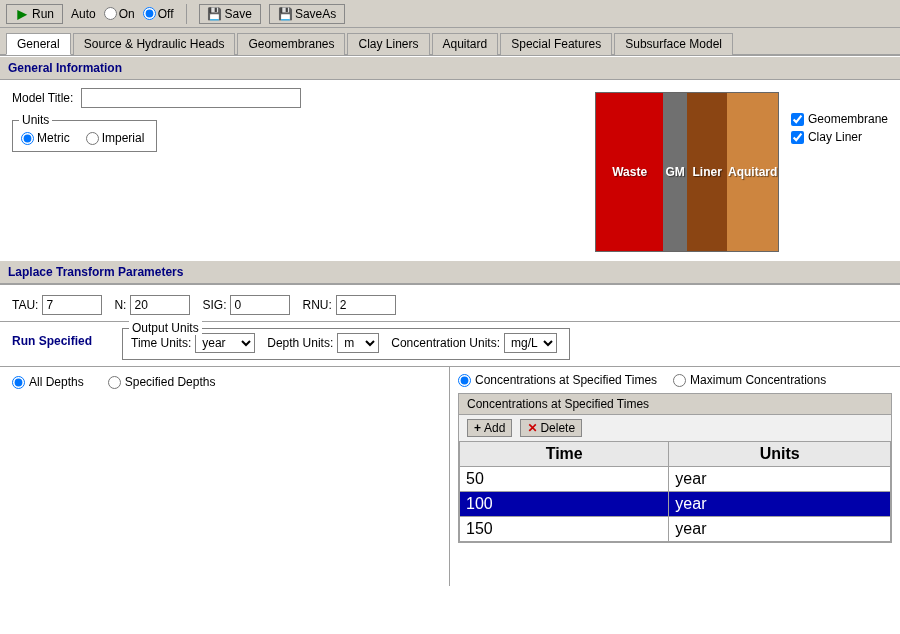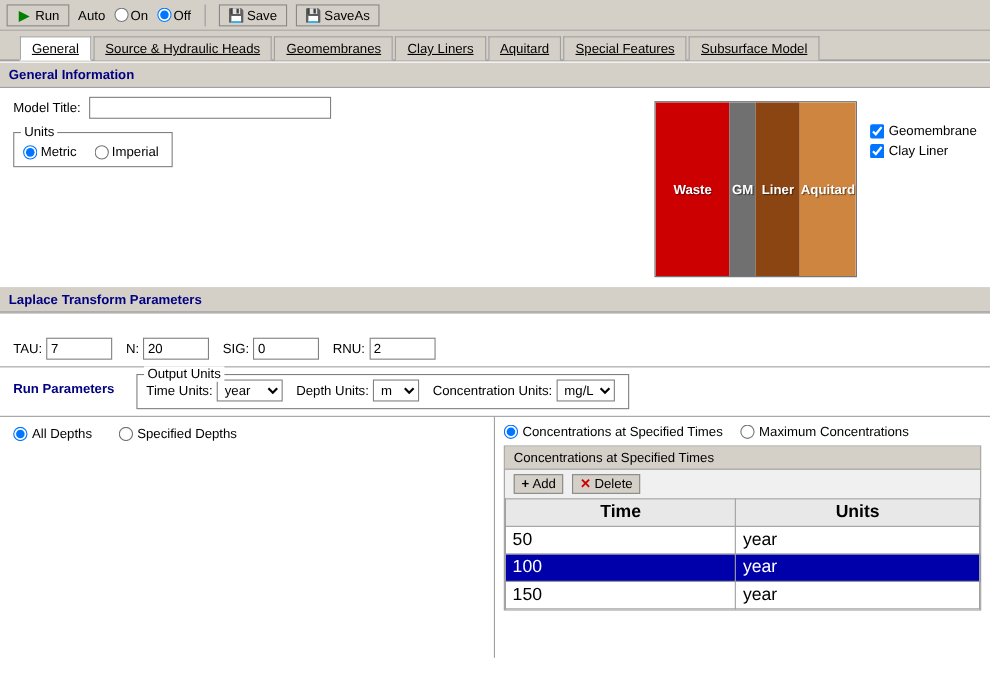--- a/index.html
+++ b/index.html
@@ -38,24 +38,23 @@
       display: inline-block;
     }
     .run-icon { color: #008000; font-weight: bold; }
     .save-icon { color: #0000cc; }
     .separator { width: 1px; height: 20px; background: #999; margin: 0 4px; }
 
     
     .tabs {
       display: flex;
       background: #d4d0c8;
-      padding: 4px 18px 0;
+      padding: 4px 6px 0;
       border-bottom: 2px solid #a0a0a0;
       gap: 0;
-      text-decoration: underline;
     }
     .tab {
       padding: 3px 10px;
       border: 1px solid #a0a0a0;
       border-bottom: none;
       background: #d4d0c8;
       cursor: pointer;
       font-size: 12px;
       margin-right: 2px;
       position: relative;
@@ -178,21 +177,21 @@
 
     
     .laplace-section {
       padding: 6px 12px;
       border-top: 1px solid #a0a0a0;
     }
     .laplace-row {
       display: flex;
       align-items: center;
       gap: 12px;
-      margin-top: 16px;
+      margin-top: 4px;
     }
     .laplace-field {
       display: flex;
       align-items: center;
       gap: 4px;
     }
     .laplace-input {
       width: 60px;
       height: 20px;
       border: 1px solid #808080;
@@ -438,21 +437,21 @@
       </div>
       <div class="laplace-field">
         <span class="form-label">RNU:</span>
         <input type="text" class="laplace-input" value="2" style="">
       </div>
     </div>
   </div>
 
   <div style="border-top:1px solid #a0a0a0; padding: 6px 12px; display:flex; align-items:flex-start; gap:20px;">
     <div style="font-weight:bold;font-size:12px;color:#000080;min-width:90px;padding-top:6px;">
-      <span>Run Parameters</span>
+      <span>Run Specified</span>
     </div>
     <div class="output-units-group">
       <span class="output-units-legend">Output Units</span>
       <div class="output-field">
         <span>Time Units:</span>
         <select class="output-select">
           <option>year</option>
           <option>day</option>
           <option>month</option>
         </select>

